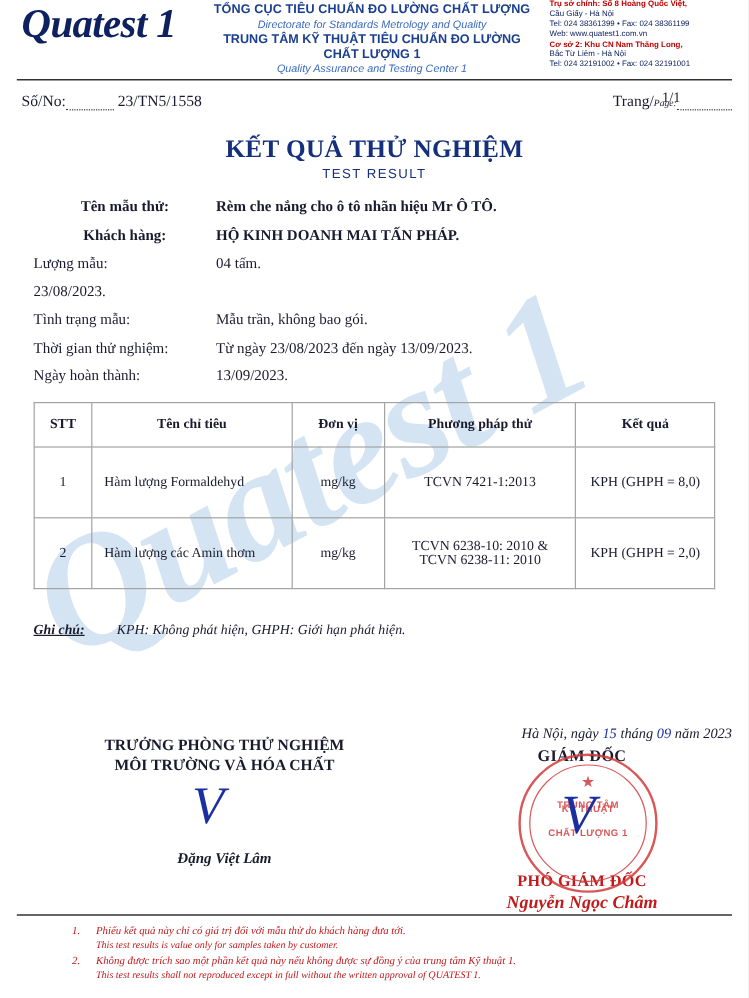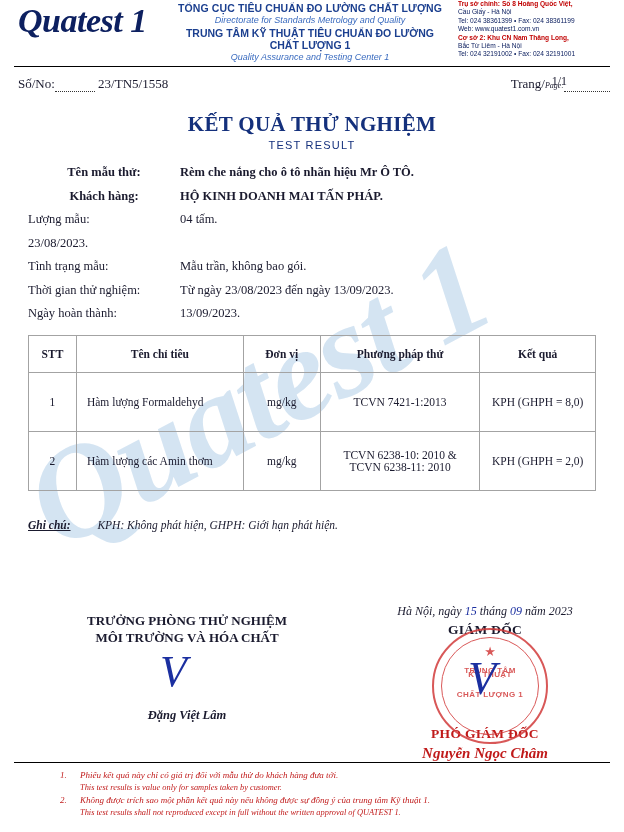--- a/index.html
+++ b/index.html
@@ -268,20 +268,21 @@
     position: absolute;
     left: 360px;
     top: 604px;
     width: 250px;
     text-align: center;
     z-index: 10;
   }
   .sig-right .date {
     font-style: italic;
     font-size: 12px;
+    text-align: right;
   }
   .sig-right .date .hand {
     font-family: "Liberation Serif", serif;
     font-style: italic;
     color: #1b2fa0;
   }
   .sig-right .role {
     font-weight: bold;
     font-size: 13.5px;
     margin-top: 3px;

